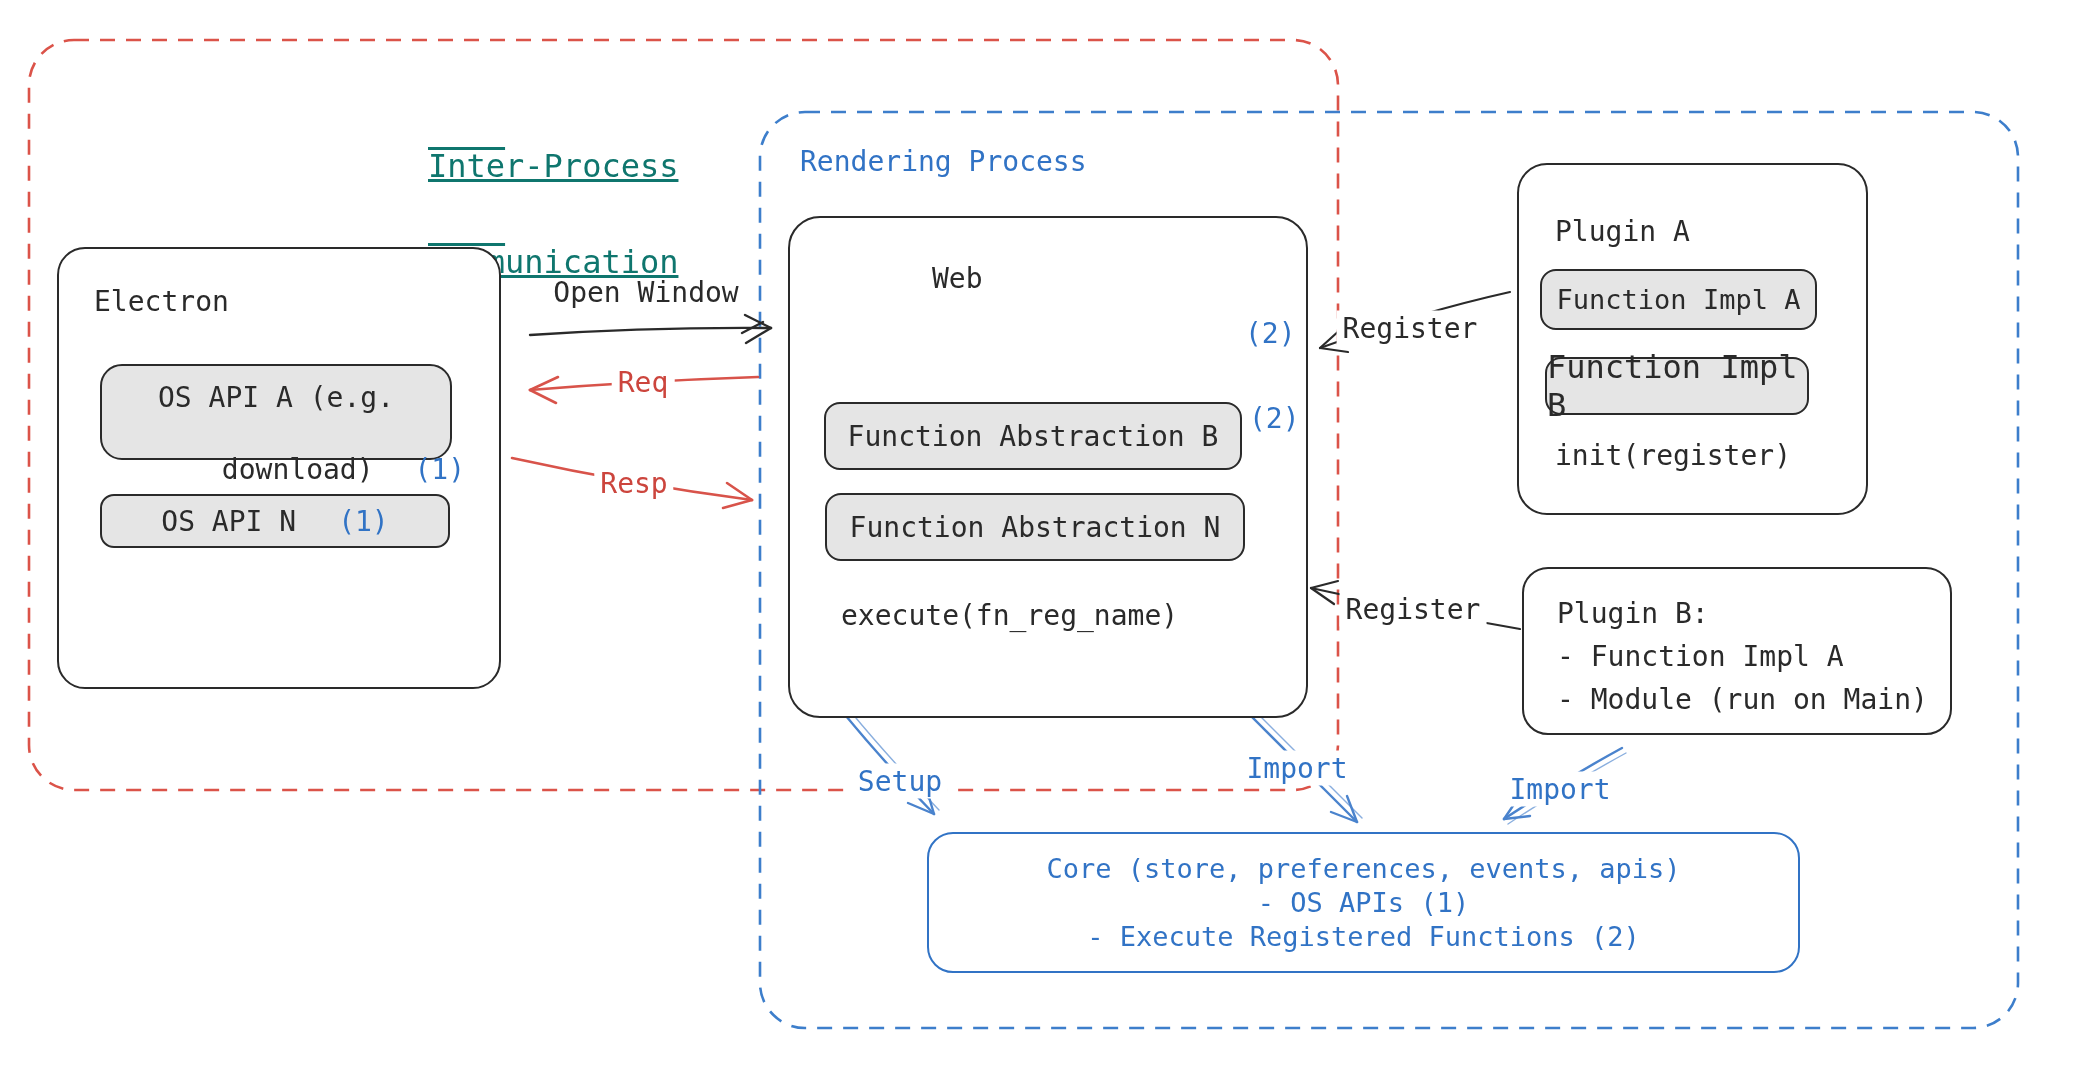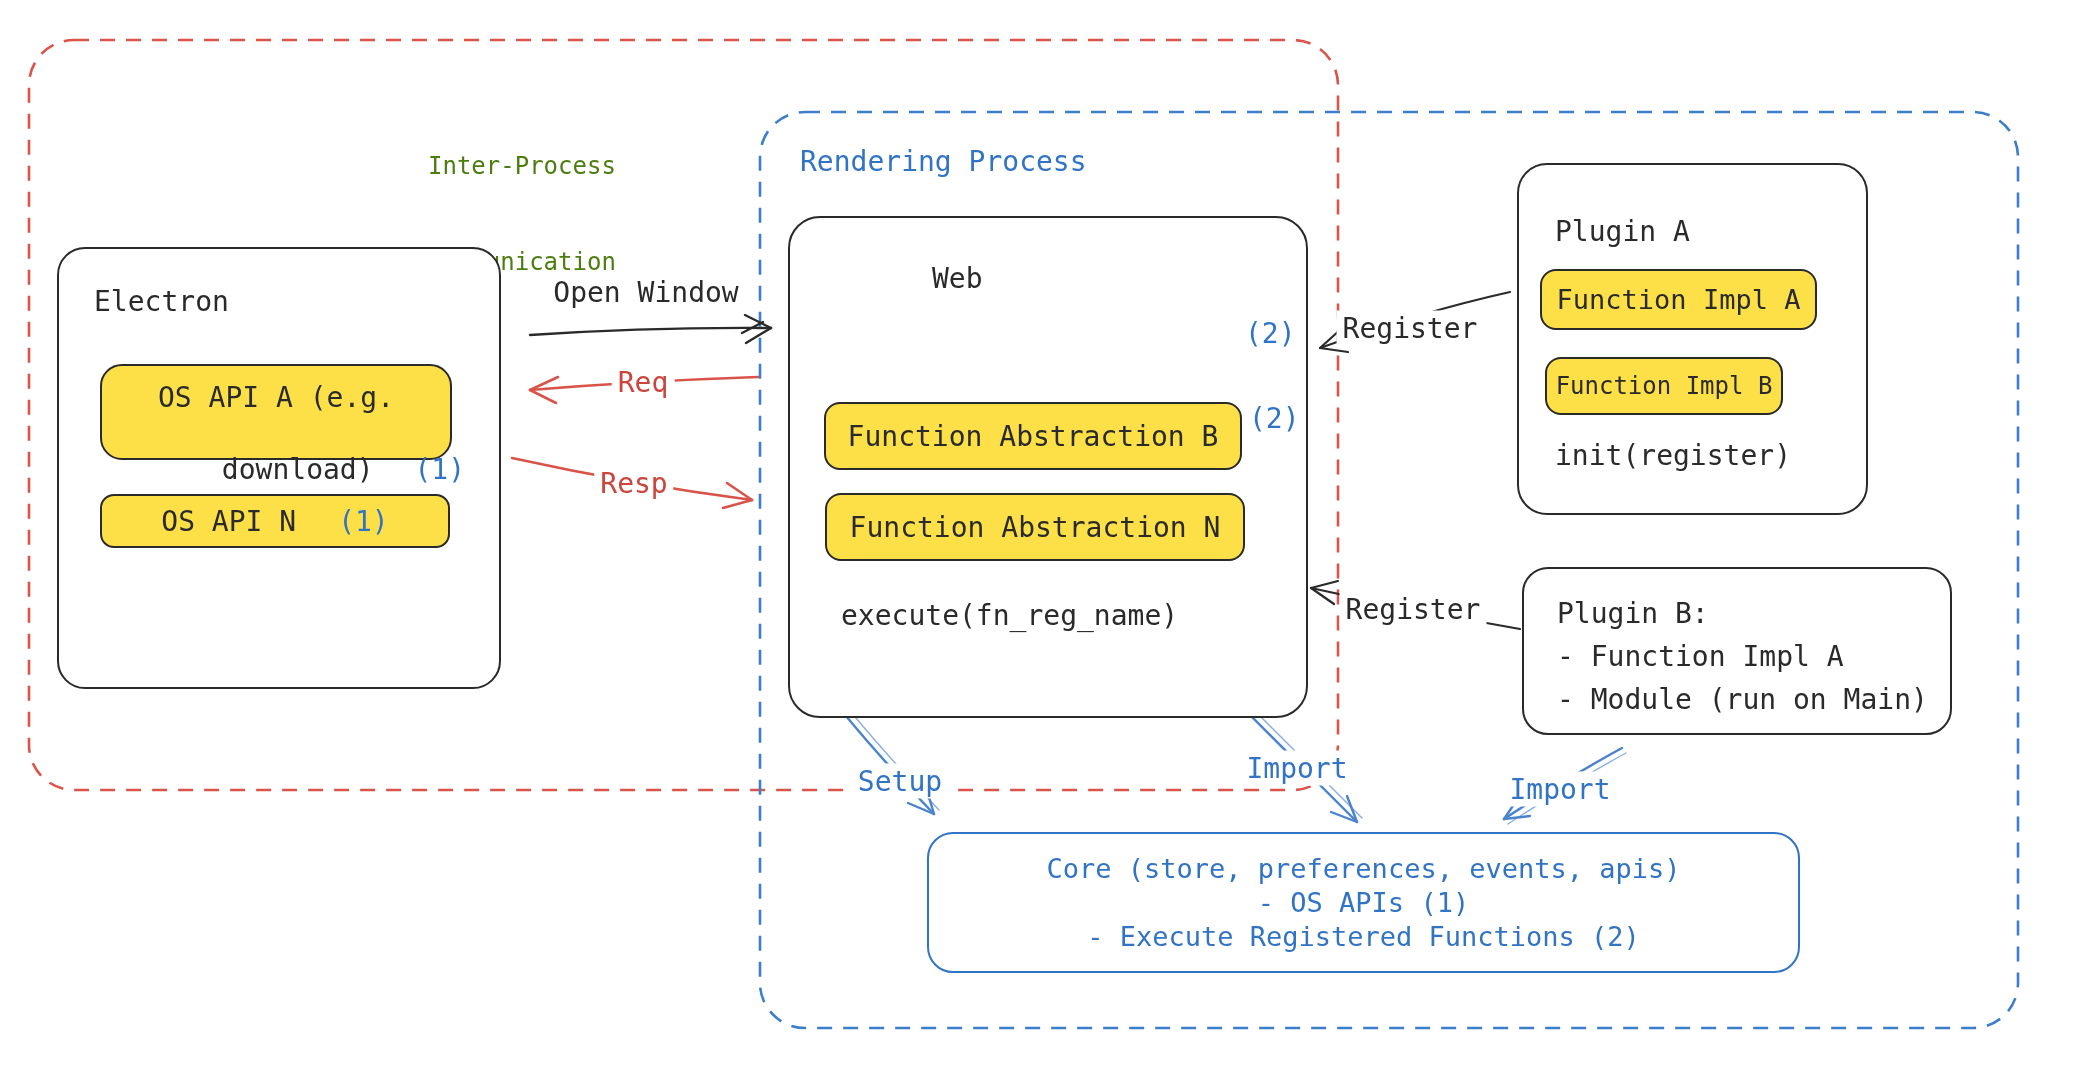--- a/index.html
+++ b/index.html
@@ -20,29 +20,29 @@
     border: 2px solid #2a2a2a;
     border-radius: 28px;
     background: #ffffff;
     box-sizing: border-box;
   }
   .txt { font-size: 28px; line-height: 34px; white-space: pre; }
   .blue { color: #3173c5; }
   .red  { color: #cc453d; }
 
   .ipc-title {
-    font-size: 24px; line-height: 32px; color: #4d7c0f; white-space: pre;
+    font-size: 32px; line-height: 32px; color: #0f766e; white-space: pre; text-decoration: underline;
   }
   .rp-title { font-size: 28px; line-height: 34px; color: #3173c5; white-space: pre; }
 
   .inner-pill {
     position: absolute;
     border: 2px solid #2a2a2a;
     border-radius: 16px;
-    background: #fde047;
+    background: #e5e5e5;
     box-sizing: border-box;
     display: flex; align-items: center; justify-content: center;
     font-size: 28px;
   }
   .center-col {
     display: flex; flex-direction: column; align-items: center; justify-content: flex-start;
   }
   .arrow-label {
     position: absolute;
     transform: translate(-50%, -50%);
@@ -162,21 +162,21 @@
 
     <div class="abs txt" style="left:51px; top:381px;">execute(fn_reg_name)</div>
   </div>
 
   <div class="badge2" style="left:1245px; top:317px;">(2)</div>
   <div class="badge2" style="left:1249px; top:402px;">(2)</div>
 
   <div class="box" style="left:1517px; top:163px; width:351px; height:352px; border-radius:30px;">
     <div class="abs txt" style="left:36px; top:50px;">Plugin A</div>
     <div class="inner-pill" style="left:21px; top:104px; width:277px; height:61px; font-size:27px;">Function Impl A</div>
-    <div class="inner-pill" style="left:26px; top:192px; width:238px; height:58px; font-size:24px;">Function Impl B</div>
+    <div class="inner-pill" style="left:26px; top:192px; width:264px; height:58px; font-size:32px;">Function Impl B</div>
     <div class="abs txt" style="left:36px; top:274px;">init(register)</div>
   </div>
 
   <div class="box" style="left:1522px; top:567px; width:430px; height:168px; border-radius:26px;">
     <div class="abs txt" style="left:33px; top:28px;">Plugin B:</div>
     <div class="abs txt" style="left:33px; top:71px;">- Function Impl A</div>
     <div class="abs txt" style="left:33px; top:114px;">- Module (run on Main)</div>
   </div>
 
   <div class="core-box">

